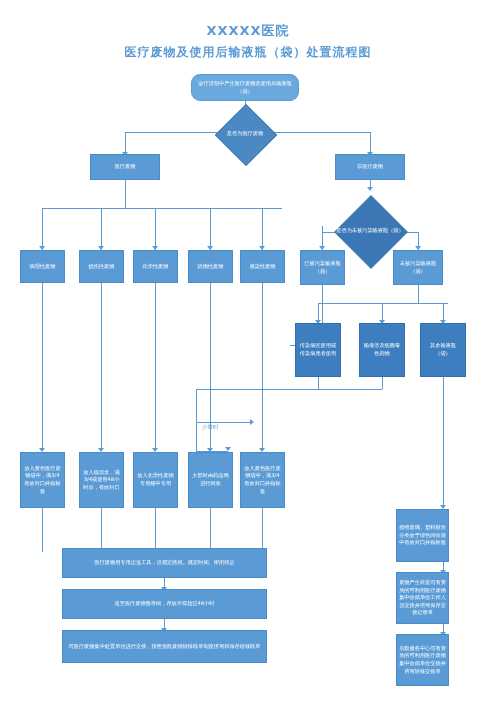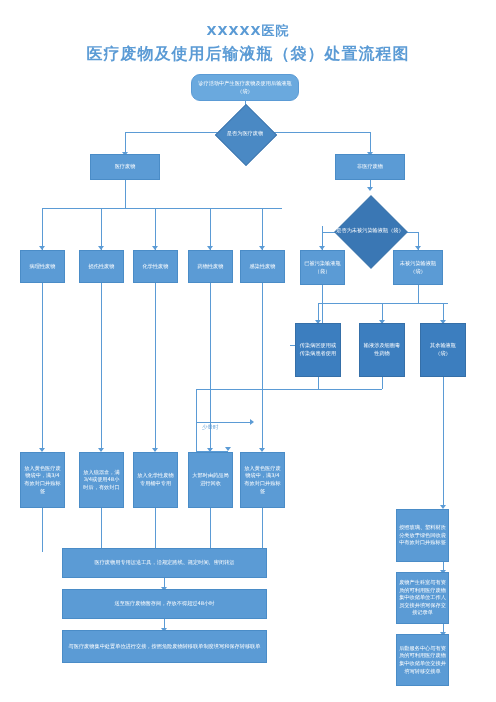--- a/index.html
+++ b/index.html
@@ -11,21 +11,21 @@
     position:relative;
   }
   #canvas{position:absolute;left:0;top:0;width:496px;height:544px;}
 
   
   .title{
     position:absolute;text-align:center;color:#5b9bd5;
     font-weight:bold;white-space:nowrap;letter-spacing:1px;
   }
   .title-1{left:0;top:22px;width:496px;font-size:13px;}
-  .title-2{left:0;top:44px;width:496px;font-size:16px;}
+  .title-2{left:0;top:44px;width:496px;font-size:12px;}
 
   
   .node{
     position:absolute;
     box-sizing:border-box;
     display:flex;align-items:center;justify-content:center;
     text-align:center;
     color:#ffffff;
     font-size:5.2px;
     line-height:1.45;

